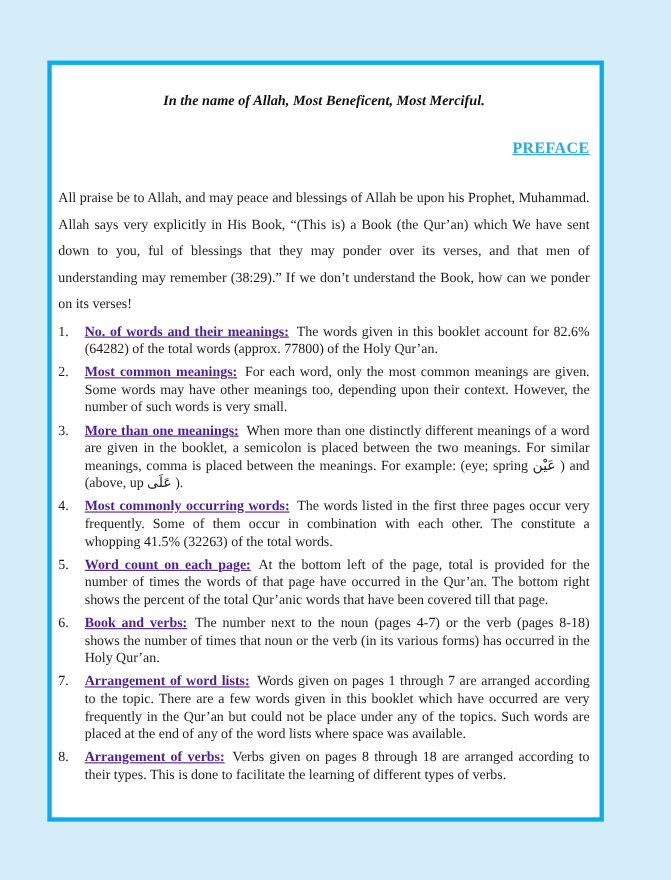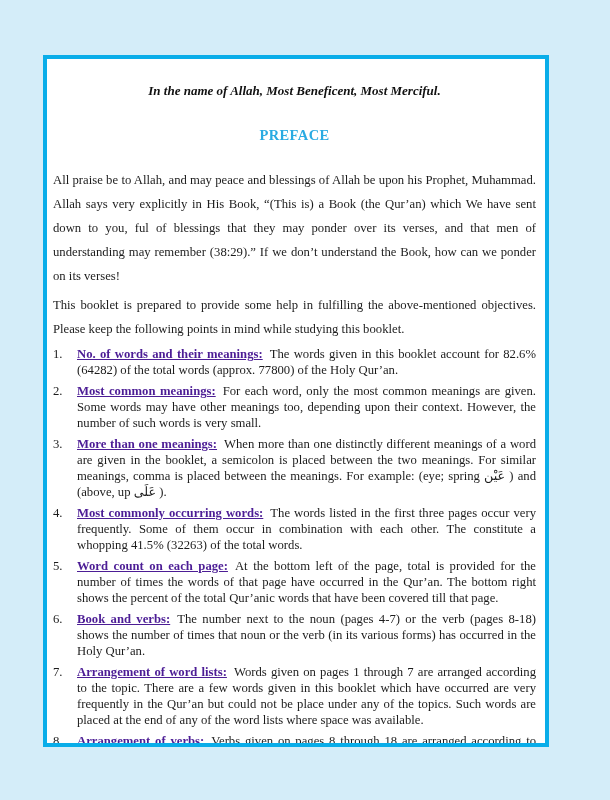--- a/index.html
+++ b/index.html
@@ -34,26 +34,27 @@
     margin: 4px 0 0 0;
     text-align: center;
     font-weight: bold;
     font-style: italic;
     font-size: 13px;
     line-height: 16px;
     color: #111;
   }
   .preface-title {
     margin: 28px 0 25px 0;
-    text-align: center;
+    text-align: right;
     font-weight: bold;
     font-size: 14.5px;
     line-height: 16px;
     letter-spacing: 0.4px;
     color: #29abe2;
+    text-decoration: underline;
   }
   .para {
     margin: 0 0 5px 0;
     font-size: 12.7px;
     line-height: 24px;
     text-align: justify;
   }
   .num-list {
     margin: 3px 0 0 0;
   }
@@ -83,21 +84,20 @@
 <body>
 
 <div class="page-wrap">
   <div class="doc-page">
 
     <div class="bismillah">In the name of Allah, Most Beneficent, Most Merciful.</div>
 
     <div class="preface-title">PREFACE</div>
 
     <p class="para">All praise be to Allah, and may peace and blessings of Allah be upon his Prophet, Muhammad. Allah says very explicitly in His Book, “(This is) a Book (the Qur’an) which We have sent down to you, ful of blessings that they may ponder over its verses, and that men of understanding may remember (38:29).”  If we don’t understand the Book, how can we ponder on its verses!</p>
-    <p class="para">This booklet is prepared to provide some help in fulfilling the above-mentioned objectives. Please keep the following points in mind while studying this booklet.</p>
 
     <div class="num-list">
 
       <div class="list-item">
         <span class="item-num">1.</span>
         <span class="item-body"><span class="item-heading">No. of words and their meanings:</span><span>The words given in this booklet account for 82.6% (64282) of the total words (approx. 77800) of the Holy Qur’an.</span></span>
       </div>
 
       <div class="list-item">
         <span class="item-num">2.</span>

